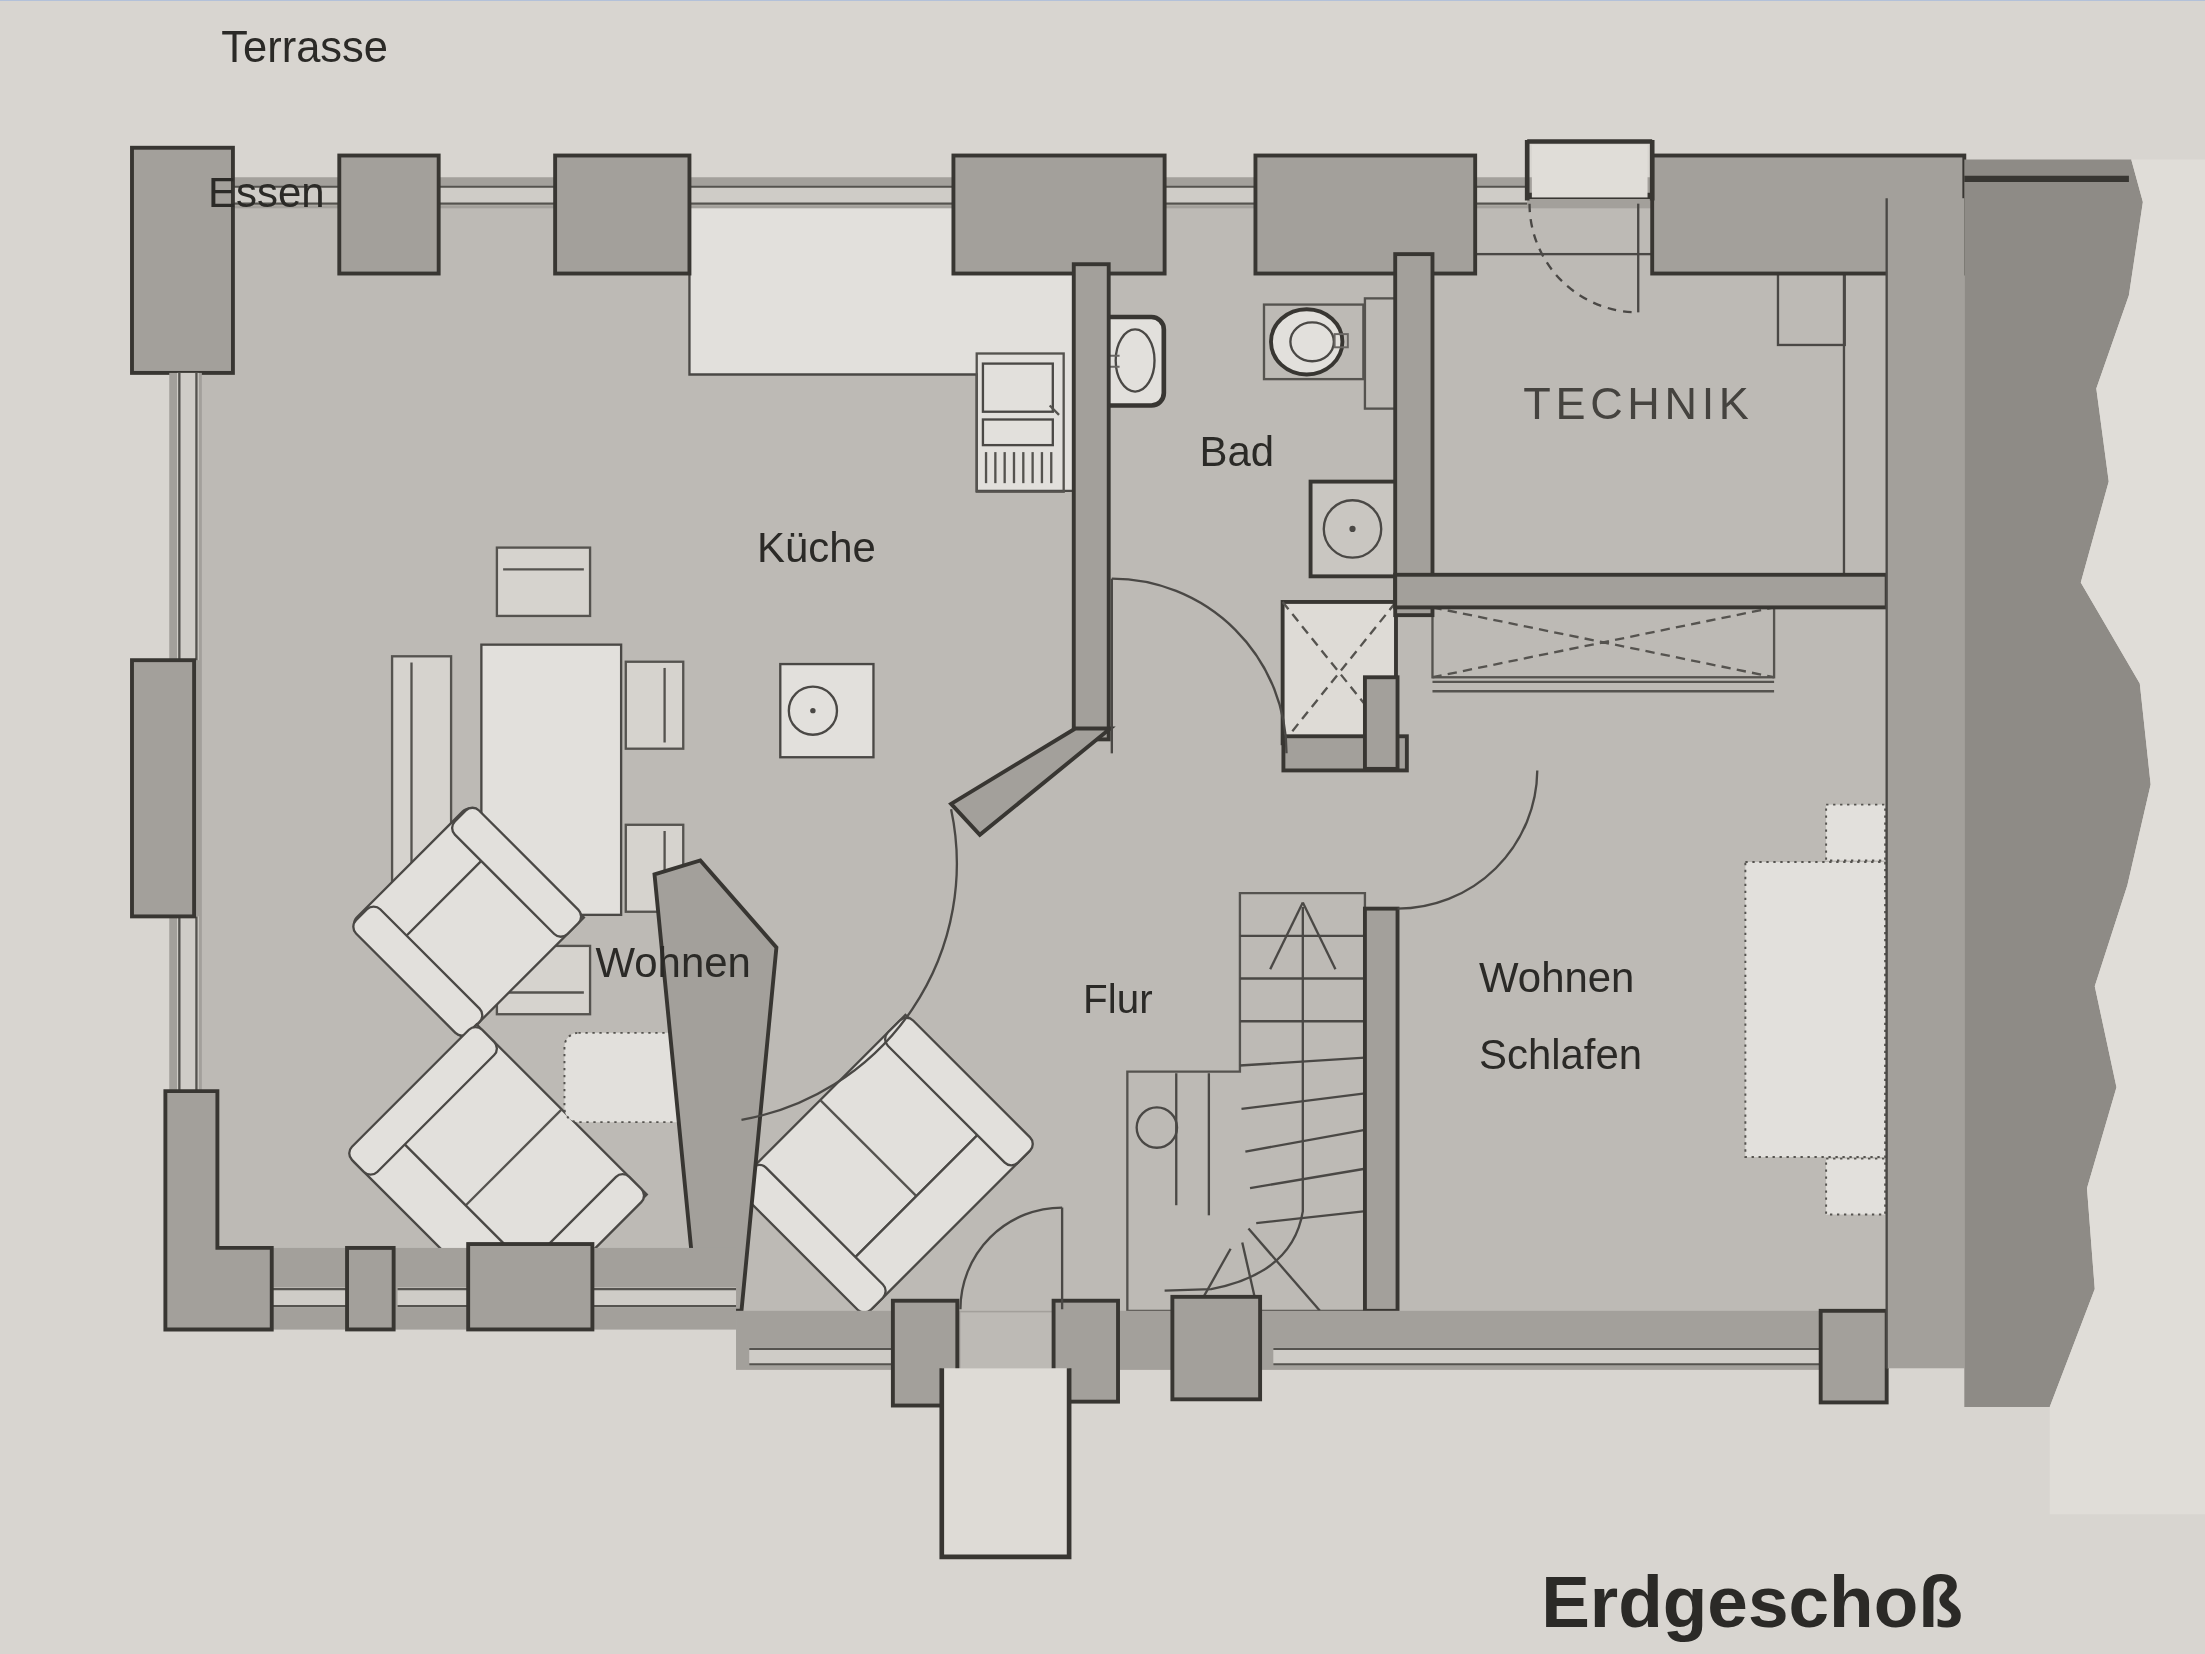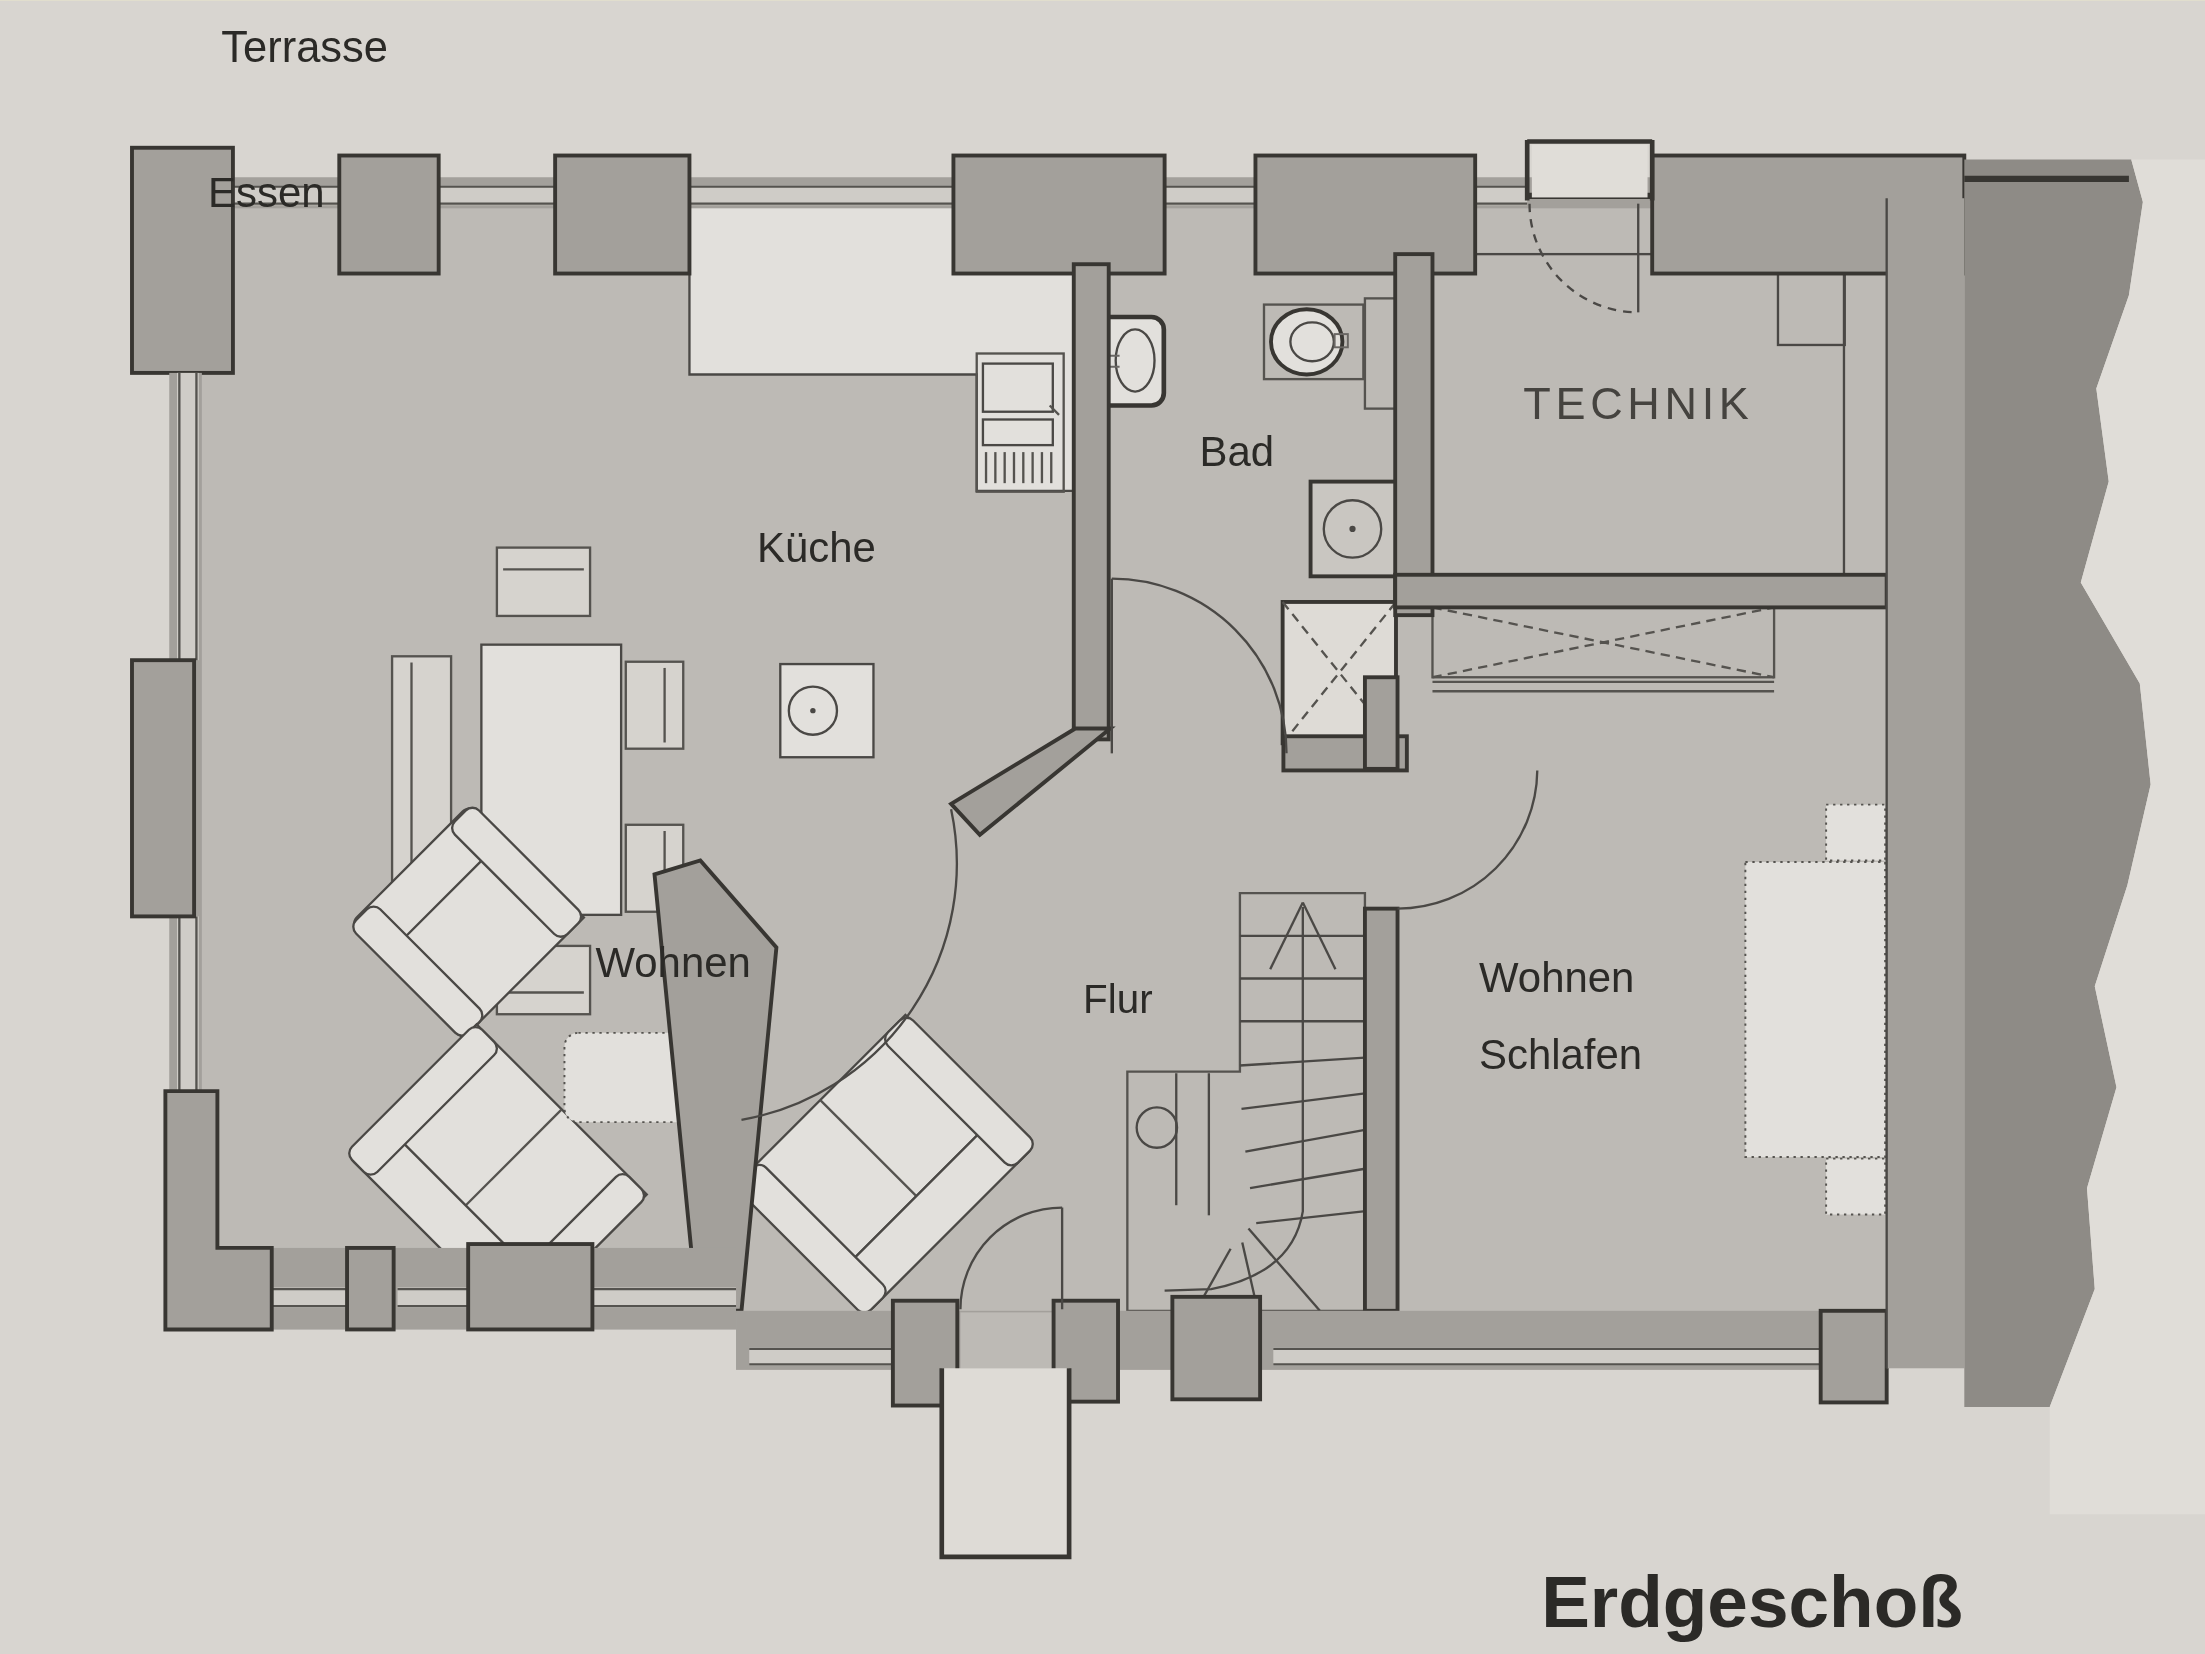--- a/index.html
+++ b/index.html
@@ -1,17 +1,17 @@
 <!DOCTYPE html>
 <html style="font-size:12.4px"><head>
 <meta charset="utf-8">
 <style>
   html,body{margin:0;padding:0;background:#b9b6b1;}
   .page{position:relative;width:2205px;height:1655px;overflow:hidden;
-        background:#fef9c3;font-family:"Liberation Sans",sans-serif;}
+        background:#3b82f6;font-family:"Liberation Sans",sans-serif;}
   svg{display:block}
   
   .wall  {fill:#a3a09b;stroke:#383632;stroke-width:5;}
   .wallns{fill:#a3a09b;stroke:none;}
   .wline {stroke:#383632;stroke-width:8;fill:none;}
   .thin  {stroke:#4a4845;stroke-width:3;fill:none;}
   .thin2 {stroke:#6a6764;stroke-width:2.5;fill:none;}
   .glass {fill:#cfccc7;stroke:none;}
   .gline {stroke:#55534f;stroke-width:3;fill:none;}
   .furn  {fill:#e2e0dc;stroke:#4a4845;stroke-width:3;}

